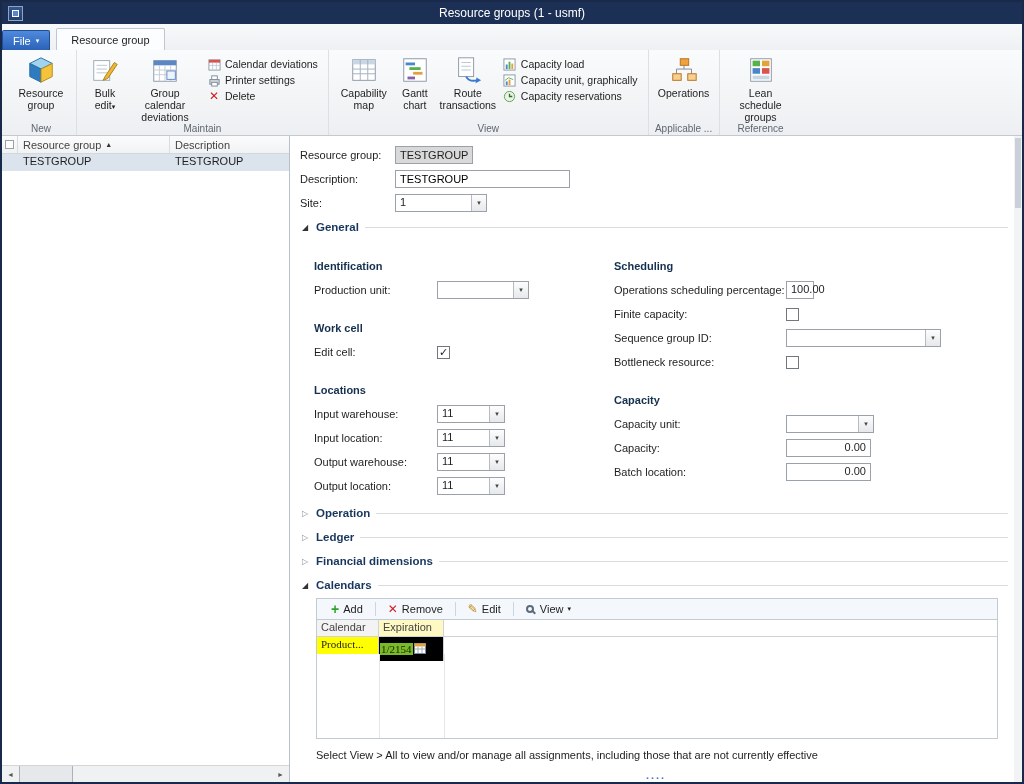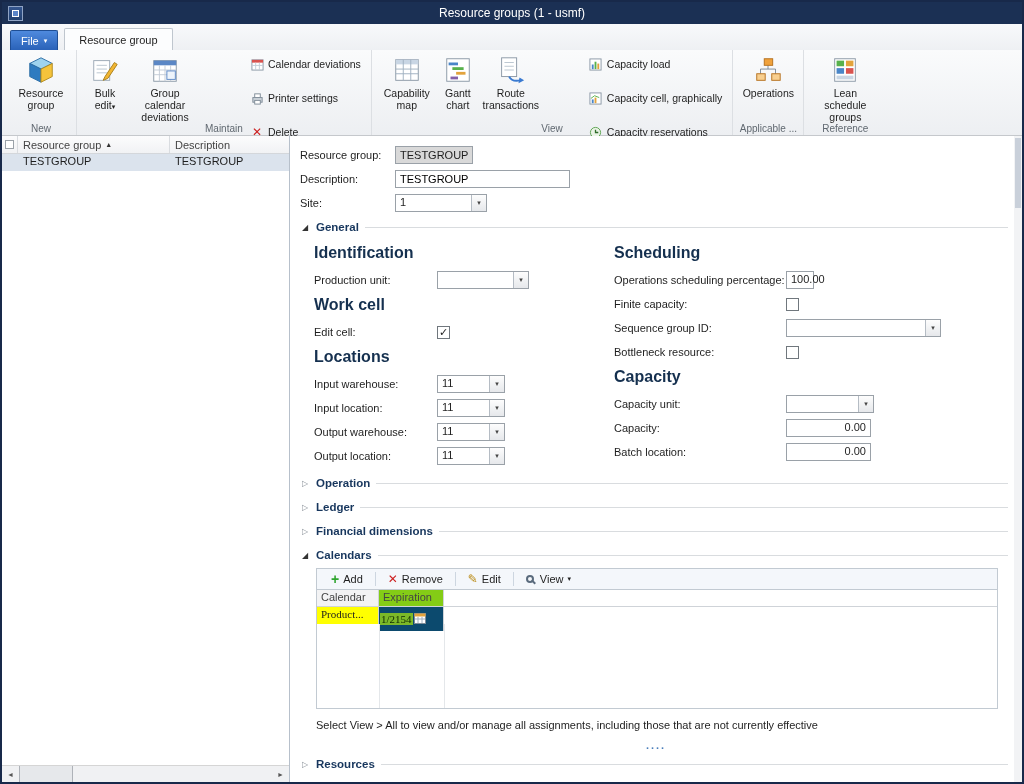--- a/index.html
+++ b/index.html
@@ -6,32 +6,32 @@
   body { font-family: "Liberation Sans", "DejaVu Sans", sans-serif; background:#c8ccd2; }
   .window { position:relative; width:1024px; height:784px; background:#fff; border:2px solid #18294a; overflow:hidden; }
 
   
   .titlebar { position:relative; height:22px; background:#1b3054; display:flex; align-items:center; padding:0 6px; }
   .app-icon { width:15px; height:15px; border:1px solid #8fa3c4; background:linear-gradient(#35568f,#22406f); display:flex; align-items:center; justify-content:center; }
   .app-icon .inner { width:7px; height:7px; border:1px solid #fff; background:#5b85c9; }
   .titlebar .title { position:absolute; left:0; right:0; text-align:center; color:#fff; font-size:12px; }
 
   
-  .tabstrip { height:26px; background:linear-gradient(#f8f9fb,#eef0f3); display:flex; align-items:flex-end; padding-left:8px; }
+  .tabstrip { height:26px; background:linear-gradient(#f8f9fb,#eef0f3); display:flex; align-items:flex-end; }
   .file-tab { height:20px; margin-bottom:0; padding:0 10px; background:linear-gradient(#4f8ade,#2a62b8); color:#fff; font-size:11px; display:flex; align-items:center; gap:5px; border-radius:2px 2px 0 0; border:1px solid #1f4e94; border-bottom:none; cursor:default; }
   .file-tab .caret { font-size:7px; }
   .rg-tab { height:22px; margin-left:6px; padding:0 14px; background:#fcfdfe; border:1px solid #bfc6ce; border-bottom:none; border-radius:2px 2px 0 0; font-size:11px; color:#1e1e1e; display:flex; align-items:center; }
 
   
   .ribbon { height:86px; background:linear-gradient(#fafbfc,#edeff2); border-bottom:1px solid #c5c8cc; display:flex; align-items:stretch; padding-left:4px; }
   .rgroup { position:relative; display:flex; align-items:flex-start; padding:3px 6px 15px 6px; border-right:1px solid #dcdfe3; }
   .glabel { position:absolute; bottom:1px; left:0; right:0; text-align:center; font-size:10px; color:#606870; white-space:nowrap; overflow:hidden; }
   .bb { display:flex; flex-direction:column; align-items:center; width:58px; padding:2px 2px; font-size:10.5px; line-height:1.15; text-align:center; color:#1e1e1e; cursor:default; }
   .bb .icon32 { width:30px; height:30px; margin-bottom:2px; }
-  .stack { display:flex; flex-direction:column; gap:18px; padding-top:3px;margin-left:43px; }
+  .stack { display:flex; flex-direction:column; gap:0; padding-top:3px; }
   .sb { display:flex; align-items:center; gap:4px; font-size:10.5px; color:#1e1e1e; padding:1px 4px; cursor:default; white-space:nowrap; }
   .sb .icon14 { width:14px; height:14px; display:inline-flex; align-items:center; justify-content:center; }
   .del-x { color:#cc1f1f; font-weight:bold; font-size:12px; }
   .bb .caret-sm { font-size:7px; }
 
   
   .main { position:absolute; top:134px; left:0; right:0; bottom:0; display:flex; background:#fff; }
   .leftpanel { position:relative; width:288px; border-right:1px solid #b7c0cb; background:#fff; }
   .content { position:relative; flex:1; padding:8px 10px 0 10px; overflow:hidden; }
 
@@ -69,44 +69,44 @@
   
   .sect { display:flex; align-items:center; gap:6px; height:22px; margin-top:2px; cursor:default; }
   .tri { font-size:8px; color:#333; width:10px; text-align:center; }
   .tri.col { color:#8a9199; }
   .stitle { font-size:11.5px; font-weight:bold; color:#17365d; white-space:nowrap; }
   .sline { flex:1; height:1px; background:#d9dcdf; margin-right:4px; }
 
   .gencols { display:flex; margin:2px 0 4px 14px; }
   .gcol-left { width:300px; }
   .gcol-right { flex:1; }
-  .subhdr { font-size:16px; font-weight:bold; color:#15304f; margin:4px 0 6px 0; }
+  .subhdr { font-size:11px; font-weight:bold; color:#15304f; margin:20px 0 6px 0; }
   .grow { display:flex; align-items:center; height:24px; font-size:11px; color:#1e1e1e; }
   .gl { width:123px; }
   .glr { width:172px; }
 
   
   .calwrap { margin:2px 14px 0 16px; }
   .caltoolbar { display:flex; align-items:center; height:21px; background:#f4f7fb; border:1px solid #c2cad2; border-bottom:none; font-size:11px; color:#1e1e1e; padding-left:10px; gap:8px; }
   .tbtn { display:flex; align-items:center; gap:4px; cursor:default; padding:1px 4px; }
   .tsep { width:1px; height:14px; background:#cdd6e0; }
   .plus { color:#2fa52f; font-weight:bold; font-size:14px; line-height:12px; }
   .cross { color:#cc1f1f; font-weight:bold; font-size:12px; }
   .pencil { color:#b8860b; font-size:12px; }
   .mag { position:relative; width:8px; height:8px; border:2px solid #5a6b7d; border-radius:50%; margin-right:2px; }
   .mag::after { content:""; position:absolute; width:5px; height:2px; background:#5a6b7d; transform:rotate(45deg); right:-4px; bottom:-2px; }
   .caret-t { font-size:7px; }
 
   .calgrid { border:1px solid #c2cad2; background:#fff; }
   .calhdr { display:flex; height:17px; border-bottom:1px solid #cfd3d8; font-size:11px; color:#444; }
   .ch { width:62px; background:#f3f3f4; border-right:1px solid #cfd3d8; padding:1px 4px; }
-  .ch2 { width:65px; background:#84cc16; border-right:1px solid #cfd3d8; padding:1px 4px; }
+  .ch2 { width:65px; background:#fef9c3; border-right:1px solid #cfd3d8; padding:1px 4px; }
   .calrow { display:flex; height:17px; font-size:11px; color:#1e1e1e;font-family:Liberation Serif, serif; }
   .cc1 { width:62px; background:#ffff00; border-right:1px solid #cfd3d8; padding:1px 4px; overflow:hidden; white-space:nowrap; }
-  .cc2 { width:65px; background:#0c4a6e; border-right:1px solid #cfd3d8; display:flex; align-items:center; gap:1px; padding:12px 1px; }
+  .cc2 { width:65px; background:#000000; border-right:1px solid #cfd3d8; display:flex; align-items:center; gap:1px; padding:12px 1px; }
   .datetext { background:#7cb928; color:#0e2a00; padding:0 1px; font-size:11px; }
   .calbody { position:relative; height:84px; }
   .colline { position:absolute; top:0; bottom:0; width:1px; background:#e4e7ea; }
 
   .note { font-size:11px; color:#1e1e1e; margin:10px 14px 0 16px; }
   .more { text-align:center; color:#4a7ebb; font-weight:bold; letter-spacing:2px; font-size:11px; margin-top:8px; cursor:default; }
 </style>
 </head>
 <body>
 
@@ -257,21 +257,21 @@
         </div>
         <div class="sb">
           <span class="icon14">
             <svg viewBox="0 0 14 14" width="13" height="13">
                 <rect x="1" y="1" width="12" height="12" fill="#fff" stroke="#8a97a5"></rect>
                 <rect x="3" y="8" width="2" height="4" fill="#4a86c8"></rect>
                 <rect x="6" y="6" width="2" height="6" fill="#e2a33c"></rect>
                 <polyline points="2,7 6,4 11,6" fill="none" stroke="#58b14c"></polyline>
               </svg>
           </span>
-          <span>Capacity cell, graphically</span>
+          <span>Capacity unit, graphically</span>
         </div>
         <div class="sb">
           <span class="icon14">
             <svg viewBox="0 0 14 14" width="13" height="13">
                 <circle cx="7" cy="7" r="5.5" fill="#eaf3e6" stroke="#58a14c"></circle>
                 <path d="M7 4 v3 h3" fill="none" stroke="#2f6d2a" stroke-width="1.4"></path>
               </svg>
           </span>
           <span>Capacity reservations</span>
         </div>

